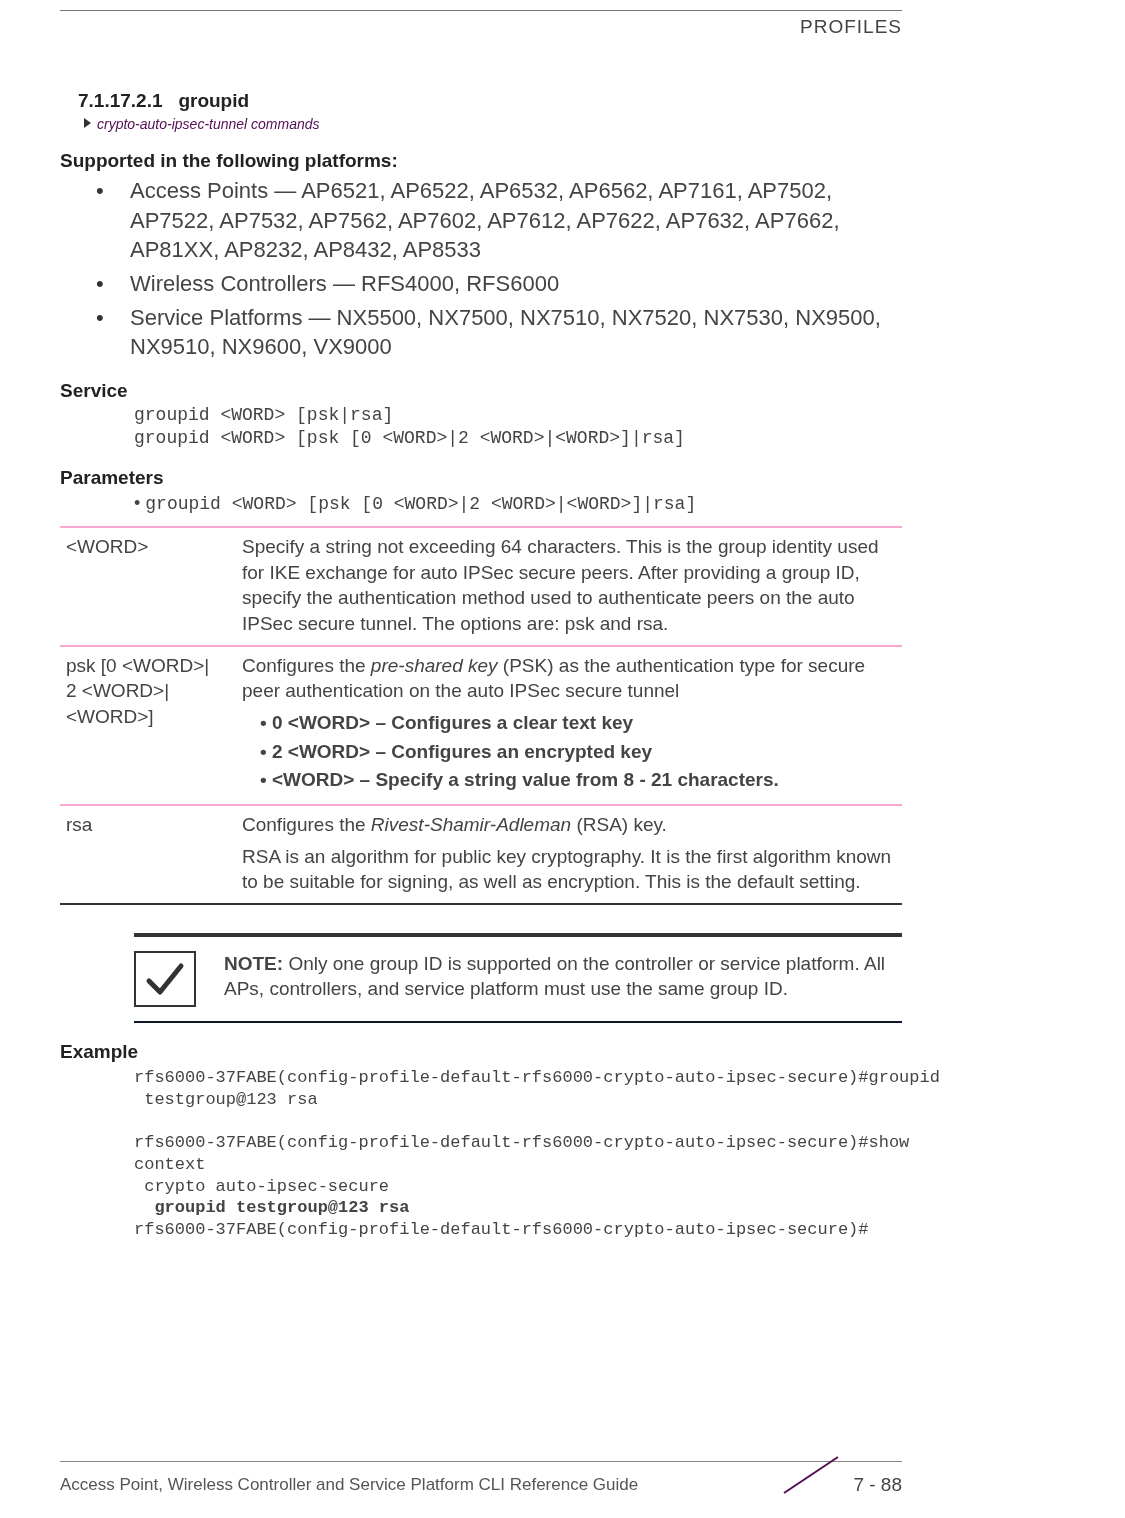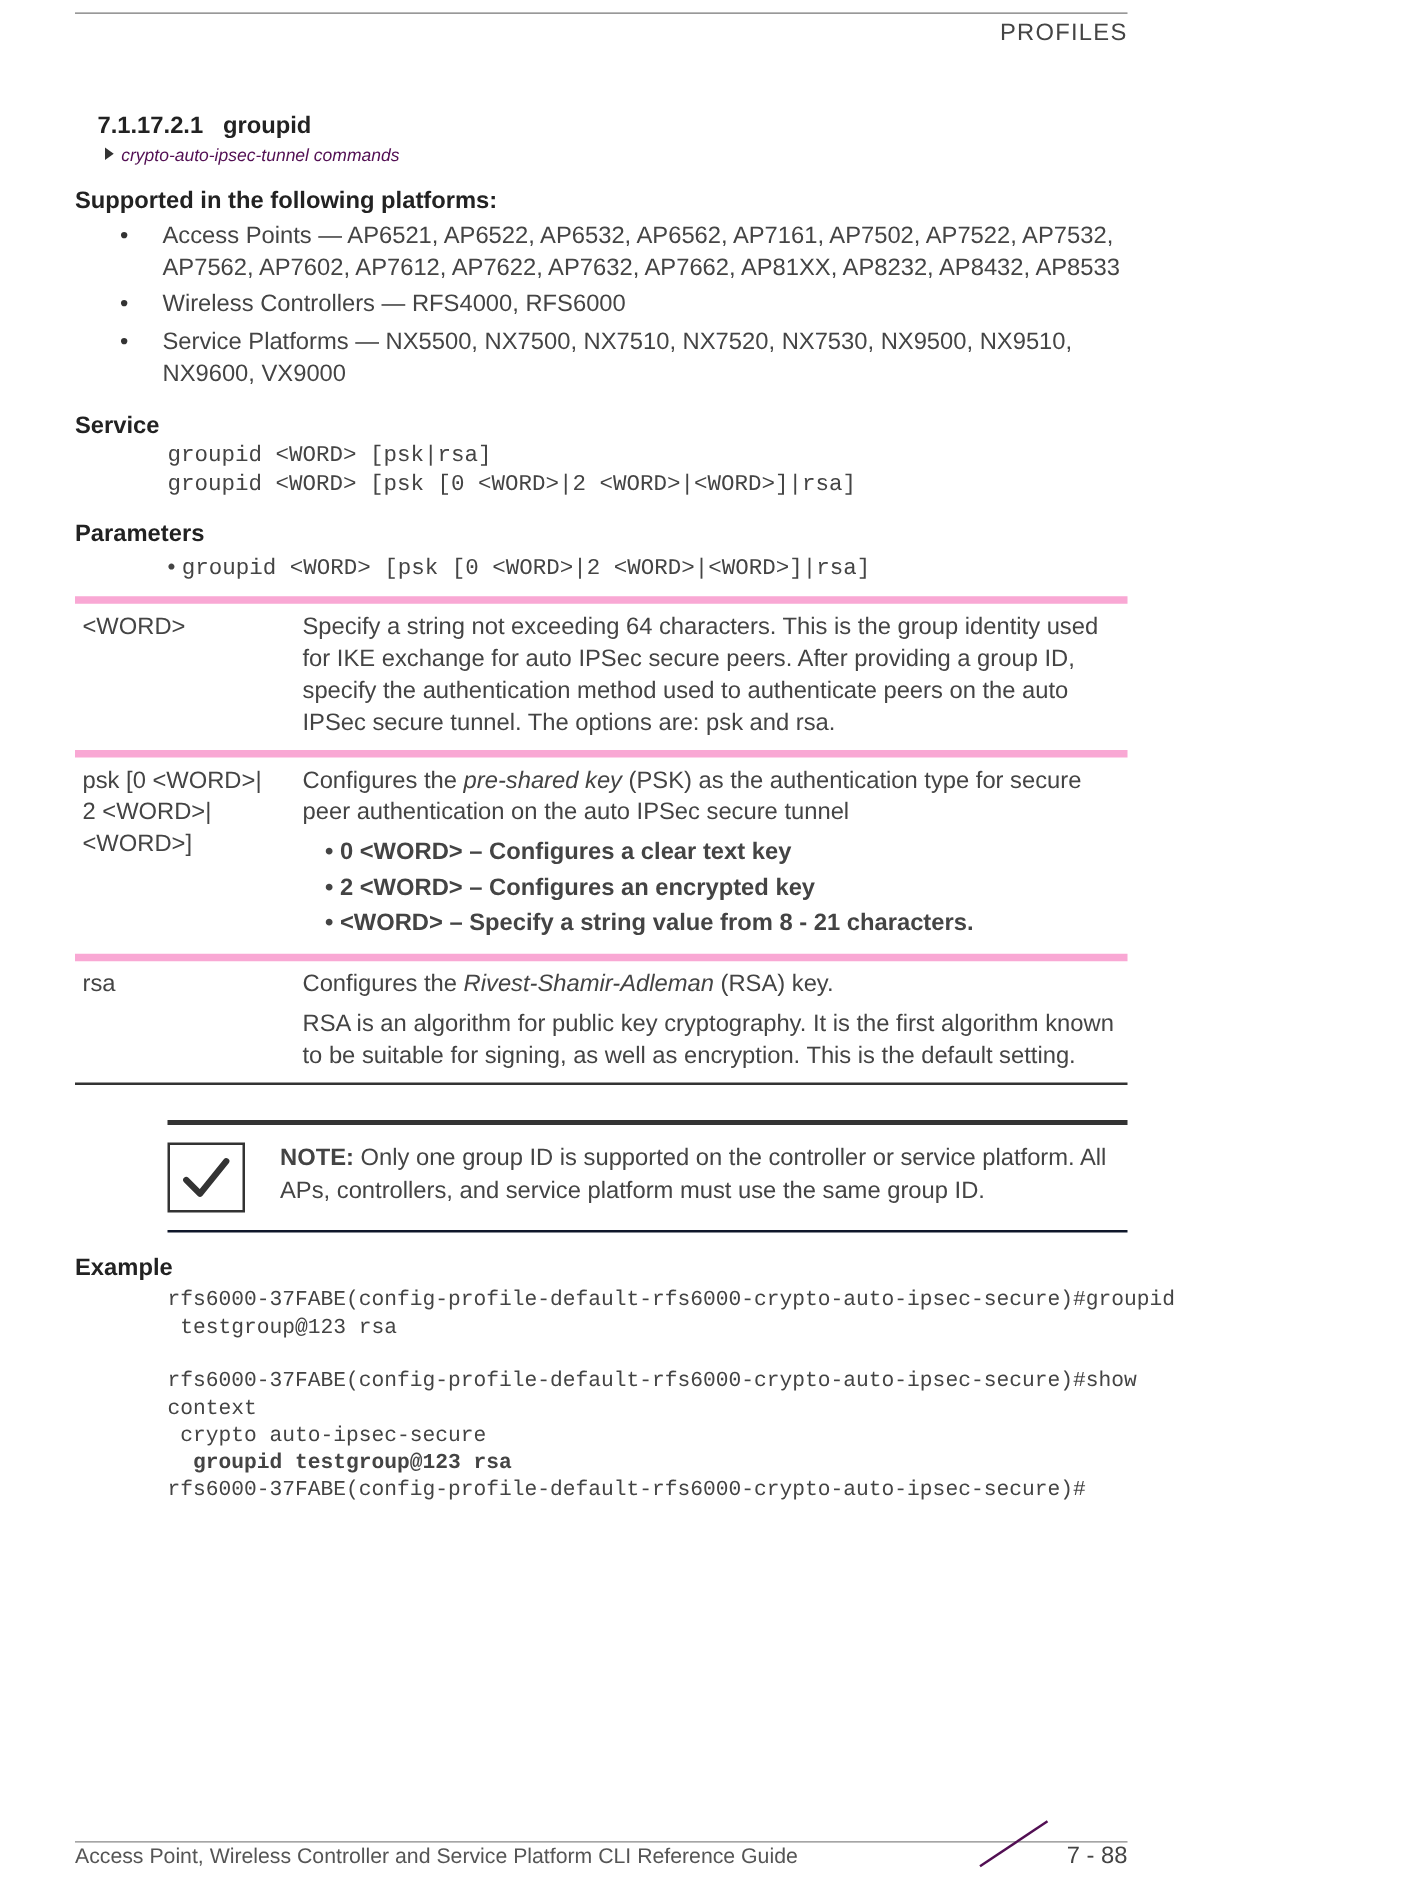--- a/index.html
+++ b/index.html
@@ -72,21 +72,21 @@
   .h-bold {
     font-weight: 700;
     color: #222;
     font-size: 19px;
     margin-top: 18px;
   }
   ul.platforms {
     margin: 4px 0 0 0;
     padding-left: 70px;
     list-style: none;
-    font-size: 19px;
+    font-size: 22px;
     color: #444;
   }
   ul.platforms li {
     position: relative;
     padding-left: 0;
     margin-bottom: 4px;
     line-height: 1.35;
   }
   ul.platforms li::before {
     content: "•";
@@ -122,21 +122,21 @@
     font-size: 19px;
     color: #444;
   }
   table.param-table tr:first-child {
     border-top: 2px solid #333;
   }
   table.param-table tr:last-child td {
     border-bottom: 2px solid #333;
   }
   table.param-table td {
-    border-top: 6px solid #f9a8d4;
+    border-top: 2px solid #f9a8d4;
     padding: 6px 10px 8px 6px;
     vertical-align: top;
     line-height: 1.35;
   }
   table.param-table td:first-child {
     width: 160px;
   }
   .inner-list {
     margin: 6px 0 0 0;
     padding-left: 18px;
@@ -179,20 +179,21 @@
     color: #444;
     line-height: 1.28;
   }
   .example-block .bold { font-weight: 700; }
   .footer {
     position: absolute;
     bottom: 22px;
     left: 60px;
     right: 60px;
     border-top: 1px solid #888;
+    padding-top: 12px;
     display: flex;
     justify-content: space-between;
     align-items: center;
     font-size: 17px;
     color: #555;
   }
   .footer .page-box {
     position: relative;
     width: 140px;
     text-align: right;

